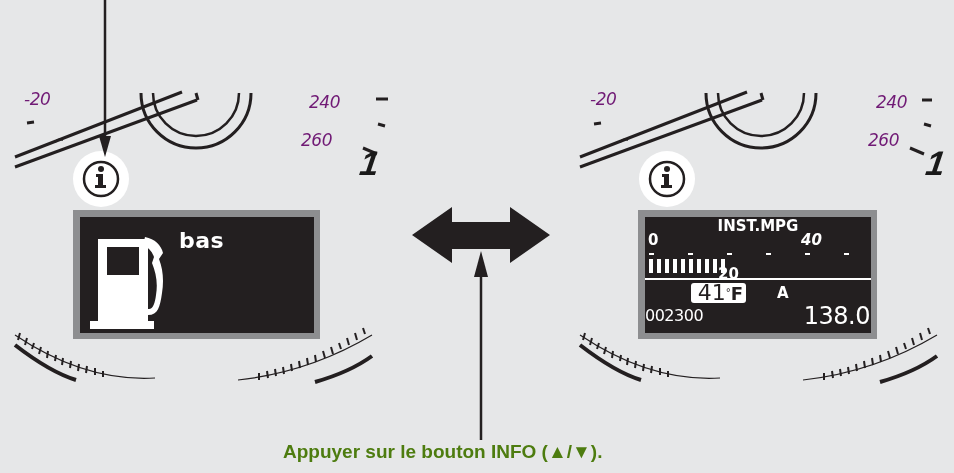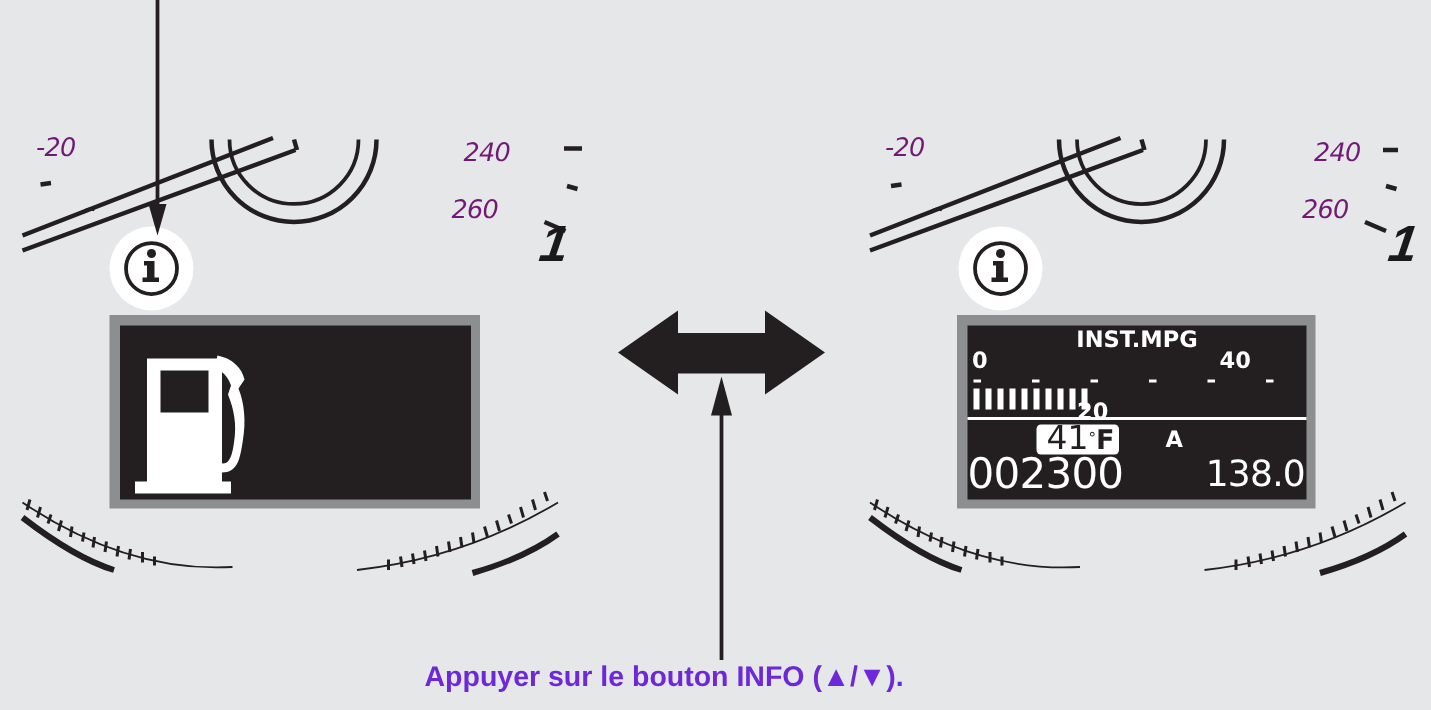--- a/index.html
+++ b/index.html
@@ -78,32 +78,32 @@
   .temp-box .deg { font-size: 10px; vertical-align: top; }
   .temp-box .unit { font-size: 18px; font-weight: bold; }
   .trip {
     position: absolute; left: 132px; top: 67px;
     font-family: "DejaVu Sans", sans-serif;
     font-weight: bold; font-size: 15px;
   }
   .odo {
     position: absolute; left: 0; top: 86px;
     font-family: "DejaVu Sans", sans-serif;
-    font-size: 28px; line-height: 26px; letter-spacing: -0.5px;
+    font-size: 16px; line-height: 26px; letter-spacing: -0.5px;
   }
   .tripval {
     position: absolute; right: 1px; top: 86px;
     font-family: "DejaVu Sans", sans-serif;
     font-size: 24px; line-height: 26px; letter-spacing: -0.5px;
   }
   .caption {
     position: absolute; left: 283px; top: 441px;
     font-family: "Liberation Sans", sans-serif;
     font-weight: bold; font-size: 19px;
-    color: #6d28d9; white-space: nowrap;
+    color: #4d7c0f; white-space: nowrap;
   }
 </style>
 </head>
 <body>
 
 <svg class="art" width="954" height="473" viewBox="0 0 954 473">
 
   <g stroke="#231f20" fill="none">
 
     <line x1="15" y1="157" x2="182" y2="92" stroke-width="3"></line>
@@ -234,35 +234,36 @@
 <div class="gear" style="left:360px; top:144px;">1</div>
 
 <div class="display" style="left:73px; top:210px; width:247px; height:129px;">
   <div class="display-inner">
     <svg width="90" height="100" style="position:absolute; left:10px; top:14px;">
       <path d="M8 8 h50 v82 h6 v8 h-64 v-8 h8z" fill="#fff"></path>
       <rect x="17" y="16" width="32" height="28" fill="#231f20"></rect>
       <path d="M55 6 c10 2 16 8 18 16 l-4 6 c4 10 5 22 3 34 c-2 14 -4 22 -14 22 c-8 0 -10 -8 -10 -14 v-4 h6 v4 c0 6 2 8 5 8 c4 0 6 -6 7 -14 c2 -12 0 -22 -4 -32 l2 -6 c-2 -6 -6 -10 -11 -12z" fill="#fff"></path>
     </svg>
     <div class="msg">
+      <div>bas</div>
     </div>
   </div>
 </div>
 
 <div class="gauge-label" style="left:590px; top:89px;">-20</div>
 <div class="gauge-label" style="left:876px; top:92px;">240</div>
 <div class="gauge-label" style="left:868px; top:130px;">260</div>
 <div class="gear" style="left:926px; top:144px;">1</div>
 
 <div class="display" style="left:638px; top:210px; width:239px; height:129px;">
   <div class="display-inner">
     <div class="mpg-title">INST.MPG</div>
     <div class="scale-num" style="left:3px;">0</div>
     <div class="scale-num" style="left:73px;margin-top:34px;">20</div>
-    <div class="scale-num" style="left:168px;">40</div>
+    <div class="scale-num" style="left:156px;font-style:italic;">40</div>
     <div>
       <div class="tick" style="left:4px;"></div>
       <div class="tick" style="left:43px;"></div>
       <div class="tick" style="left:82px;"></div>
       <div class="tick" style="left:121px;"></div>
       <div class="tick" style="left:160px;"></div>
       <div class="tick" style="left:199px;"></div>
     </div>
     <div>
       <div class="bar" style="left:4px;"></div>

